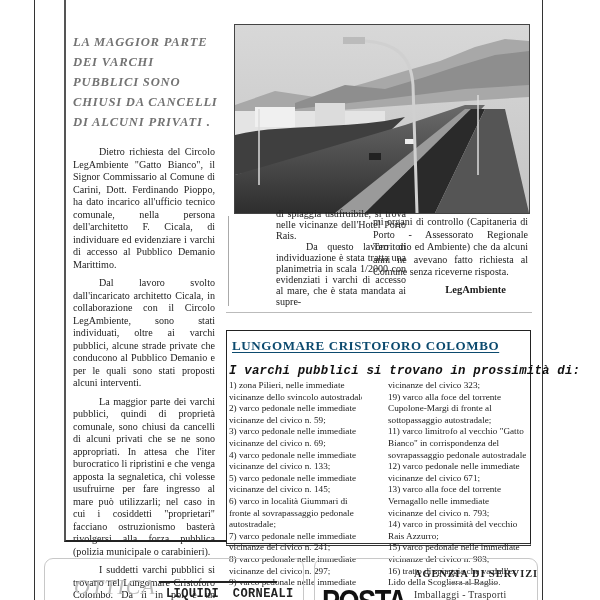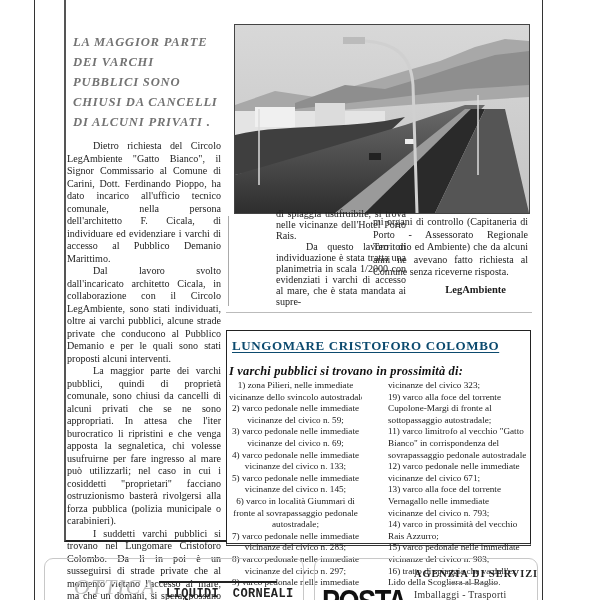--- a/index.html
+++ b/index.html
@@ -6,41 +6,41 @@
   body { width:600px; height:600px; position:relative; overflow:hidden; font-family:"Liberation Serif", "DejaVu Serif", serif; color:#1a1a1a; }
   .abs { position:absolute; }
   .vline { position:absolute; background:#333; width:1px; }
   .page-frame-left { left:34px; top:0; height:600px; }
   .page-frame-right { left:542px; top:0; height:600px; }
 
   
   .left-box { left:64px; top:0; width:161px; height:540px; border-right:0; border-bottom:2px solid #222; }
   .headline { left:73px; top:32px; width:150px; font-style:italic; font-weight:bold; font-size:12.6px; line-height:20px; letter-spacing:0.8px; color:#737373; }
   .left-text { left:67px; top:140px; width:154px; font-size:10.1px; line-height:12.5px; text-align:justify; color:#222; }
-  .left-text p { margin:0; text-indent:26px; }
+  .left-text p { margin:6px; text-indent:26px; }
 
   
   .photo { left:234px; top:24px; width:294px; height:188px; border:1px solid #444; overflow:hidden; background:#888; }
   .photo svg { display:block; }
 
   
   .mid-text { left:232px; top:208px; width:130px; font-size:10.1px; line-height:11px; text-align:justify; color:#222;margin-left:44px; }
   .mid-text p { margin:0; }
   .mid-text p.indent { text-indent:30px; }
   .right-text { left:373px; top:216px; width:155px; font-size:10.1px; line-height:12.5px; text-align:justify; color:#222; }
   .sig { left:373px; top:284px; width:155px; text-align:right; padding-right:22px; box-sizing:border-box; font-size:10.5px; font-weight:bold; }
   .article-box-top { left:226px; top:312px; width:306px; height:1px; background:#bbb; }
   .vsep { left:228px; top:216px; width:1px; height:90px; background:#aaa; }
 
   
   .lm-box { left:226px; top:330px; width:303px; height:212px; border:1px solid #222; border-bottom:3px double #333; }
   .lm-title { left:232px; top:338px; font-weight:bold; font-size:13px; letter-spacing:0.6px; text-decoration:underline; text-underline-offset:2px; color:#0c4a6e; }
-  .lm-sub { left:229px; top:364px; font-style:italic; font-weight:bold; font-size:12.4px; letter-spacing:0.2px; color:#111; }
+  .lm-sub { left:229px; top:364px; font-style:italic; font-weight:bold; font-size:12.4px; letter-spacing:0.2px; color:#111;font-family:Liberation Mono, monospace; }
   .lm-col { top:380px; width:133px; font-size:9.2px; line-height:11.6px; color:#222; }
-  .lm-col-left { left:229px;text-align:center; }
+  .lm-col-left { left:229px; }
   .lm-col-right { left:388px; width:138px; }
   .lm-col div { white-space:nowrap; overflow:hidden; }
 
   
   .ad1 { left:44px; top:558px; width:258px; height:60px; border:1px solid #c8c8c8; border-radius:9px; }
   .ad1-brand { left:74px; top:574px; font-style:italic; font-size:22px; color:#bdbdbd; letter-spacing:1px; }
   .ad1-rule { left:159px; top:581px; width:118px; height:2px; background:#222; }
   .ad1-text { left:166px; top:587px; font-family:"Liberation Mono", "DejaVu Sans Mono", monospace; font-size:12px; font-weight:bold; letter-spacing:0.4px; color:#222; word-spacing:6px; }
   .ad2 { left:314px; top:558px; width:222px; height:60px; border:1px solid #c8c8c8; border-radius:9px; }
   .ad2-logo { left:322px; top:582px; font-family:"Liberation Sans", "DejaVu Sans", sans-serif; font-weight:bold; font-size:34px; letter-spacing:-2px; transform:scaleX(0.8); transform-origin:left; color:#111; }
@@ -122,21 +122,21 @@
     <div>3) varco pedonale nelle immediate</div>
     <div>vicinanze del civico n. 69;</div>
     <div>4) varco pedonale nelle immediate</div>
     <div>vicinanze del civico n. 133;</div>
     <div>5) varco pedonale nelle immediate</div>
     <div>vicinanze del civico n. 145;</div>
     <div>6) varco in località Giummari di</div>
     <div>fronte al sovrapassaggio pedonale</div>
     <div>autostradale;</div>
     <div>7) varco pedonale nelle immediate</div>
-    <div>vicinanze del civico n. 283;</div>
+    <div>vicinanze del civico n. 241;</div>
     <div>8) varco pedonale nelle immediate</div>
     <div>vicinanze del civico n. 297;</div>
     <div>9) varco pedonale nelle immediate</div>
   </div>
 <div class="abs lm-col lm-col-right" id="lm-right">
     <div>vicinanze del civico 323;</div>
     <div>19) varco alla foce del torrente</div>
     <div>Cupolone-Margi di fronte al</div>
     <div>sottopassaggio autostradale;</div>
     <div>11) varco limitrofo al vecchio "Gatto</div>

